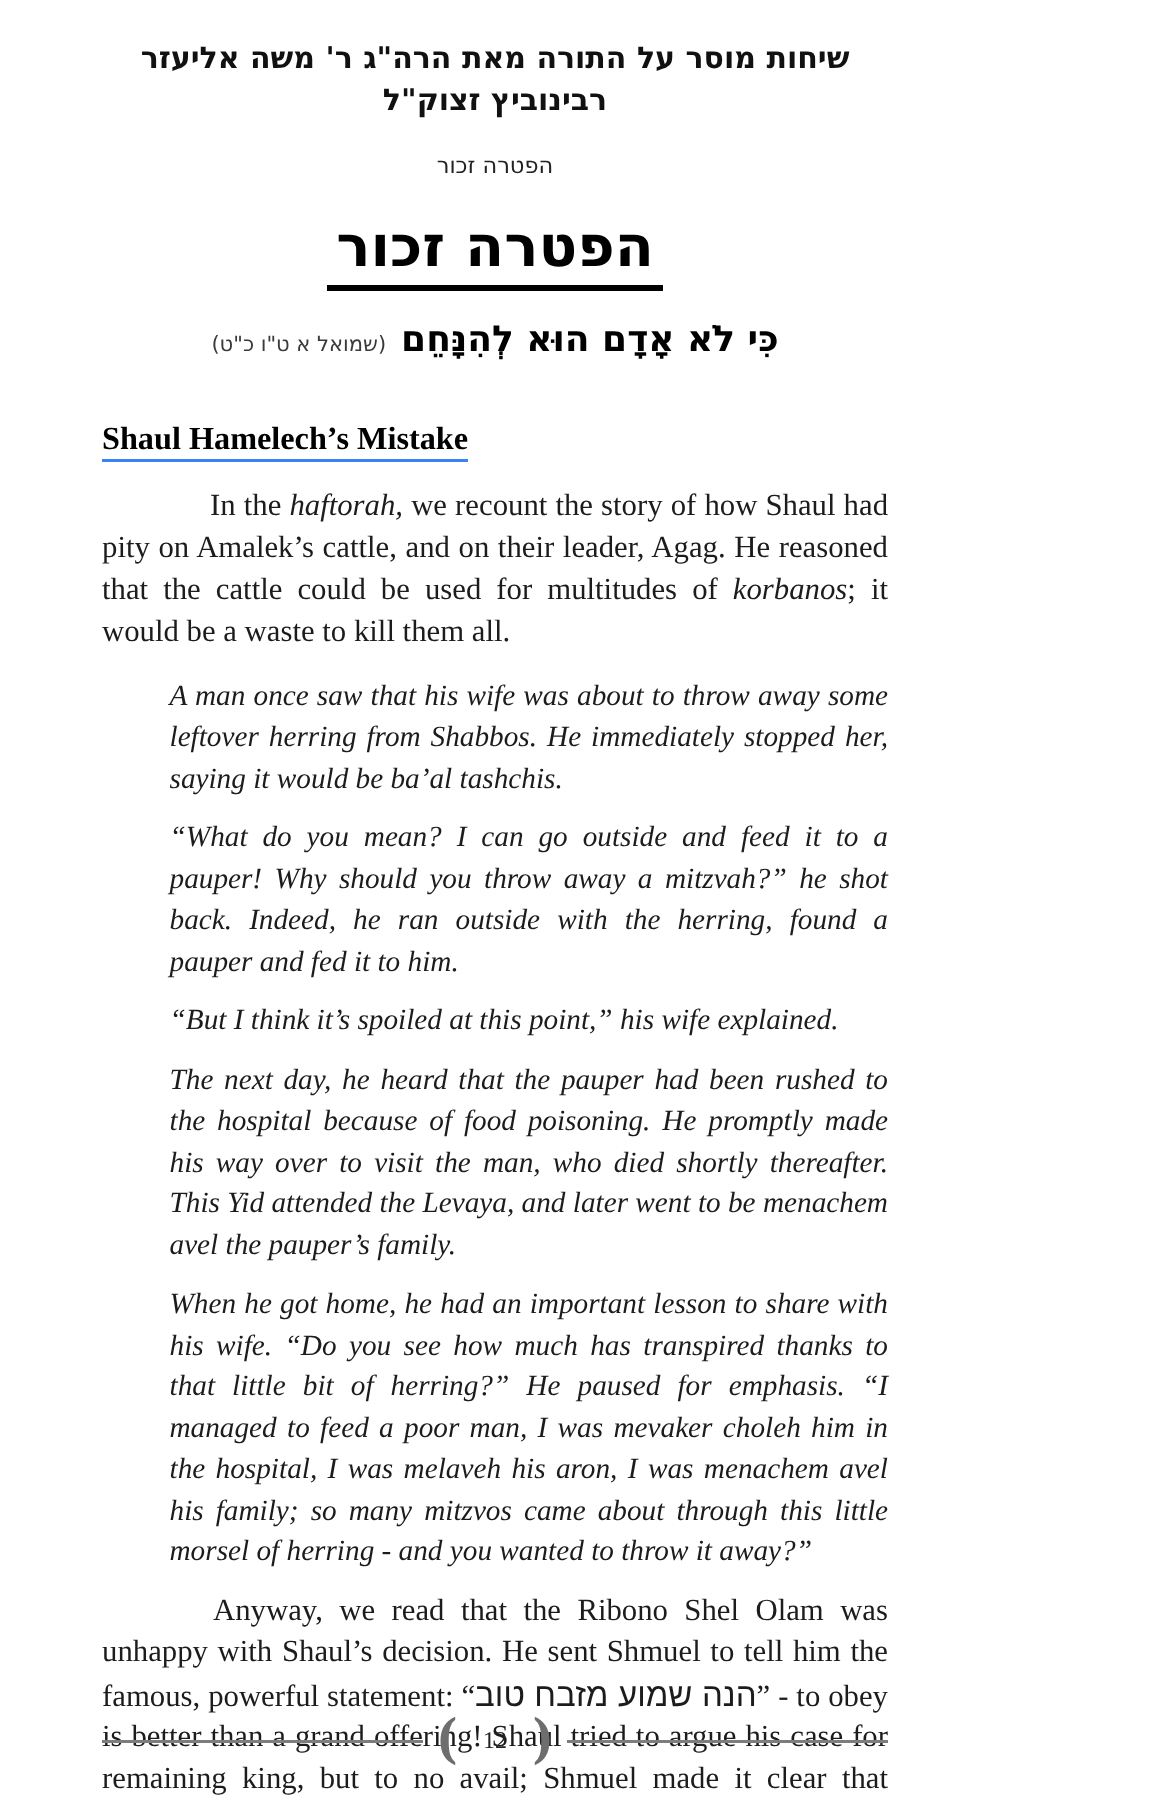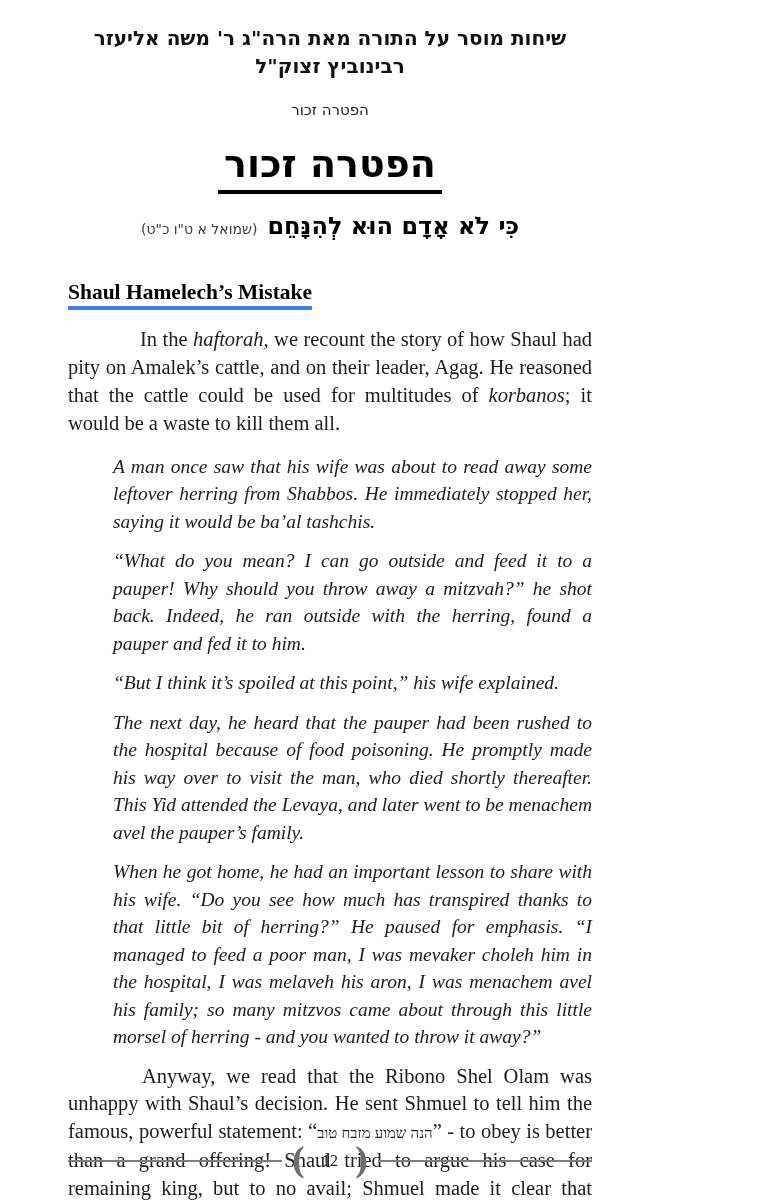--- a/index.html
+++ b/index.html
@@ -73,21 +73,21 @@
   }
   
   .section-heading {
     margin-top: 40px;
   }
   .section-heading span {
     display: inline-block;
     font-family: "Liberation Serif", serif;
     font-weight: 700;
     font-size: 21.5px;
-    border-bottom: 4px solid #3b82f6;
+    border-bottom: 2px solid #3b82f6;
     padding-bottom: 1px;
     color: #000;
   }
   .body-text {
     font-size: 20.5px;
     line-height: 28px;
     text-align: justify;
   }
   .p-intro {
     margin: 15px 0 0 0;
@@ -104,22 +104,22 @@
     text-align: justify;
   }
   .p-closing {
     margin: 4px 0 0 0;
     text-indent: 74px;
     line-height: 27.5px;
     text-align-last: justify;
   }
   .em { font-style: italic; }
   .he-inline {
-    font-family: Liberation Serif, serif;
-    font-size: 15px;
+    font-family: Liberation Sans, sans-serif;
+    font-size: 22px;
     font-style: normal;
   }
   
   .footer {
     position: absolute;
     left: 68px;
     right: 68px;
     bottom: 24px;
     display: flex;
     align-items: center;
@@ -165,21 +165,21 @@
     <span class="cite">(שמואל א ט"ו כ"ט)</span>
   </div>
 
   <div class="section-heading">
     <span>Shaul Hamelech’s Mistake</span>
   </div>
 
   <p class="body-text p-intro"><span>In the </span><span class="em">haftorah,</span><span> we recount the story of how Shaul had pity on Amalek’s cattle, and on their leader, Agag. He reasoned that the cattle could be used for multitudes of </span><span class="em">korbanos</span><span>; it would be a waste to kill them all.</span></p>
 
   <div class="body-text story-block">
-    <p>A man once saw that his wife was about to read away some leftover herring from Shabbos. He immediately stopped her, saying it would be ba’al tashchis.</p>
+    <p>A man once saw that his wife was about to throw away some leftover herring from Shabbos. He immediately stopped her, saying it would be ba’al tashchis.</p>
     <p>“What do you mean? I can go outside and feed it to a pauper! Why should you throw away a mitzvah?” he shot back. Indeed, he ran outside with the herring, found a pauper and fed it to him.</p>
     <p>“But I think it’s spoiled at this point,” his wife explained.</p>
     <p>The next day, he heard that the pauper had been rushed to the hospital because of food poisoning. He promptly made his way over to visit the man, who died shortly thereafter. This Yid attended the Levaya, and later went to be menachem avel the pauper’s family.</p>
     <p>When he got home, he had an important lesson to share with his wife. “Do you see how much has transpired thanks to that little bit of herring?” He paused for emphasis. “I managed to feed a poor man, I was mevaker choleh him in the hospital, I was melaveh his aron, I was menachem avel his family; so many mitzvos came about through this little morsel of herring - and you wanted to throw it away?”</p>
   </div>
 
   <p class="body-text p-closing"><span>Anyway, we read that the Ribono Shel Olam was unhappy with Shaul’s decision. He sent Shmuel to tell him the famous, powerful statement: “</span><span class="he-inline">הנה שמוע מזבח טוב</span><span>” - to obey is better than a grand offering! Shaul tried to argue his case for remaining king, but to no avail; Shmuel made it clear that Hashem no longer wanted Shaul to be Klal</span></p>
 
   <div class="footer">
     <div class="rule"></div>

